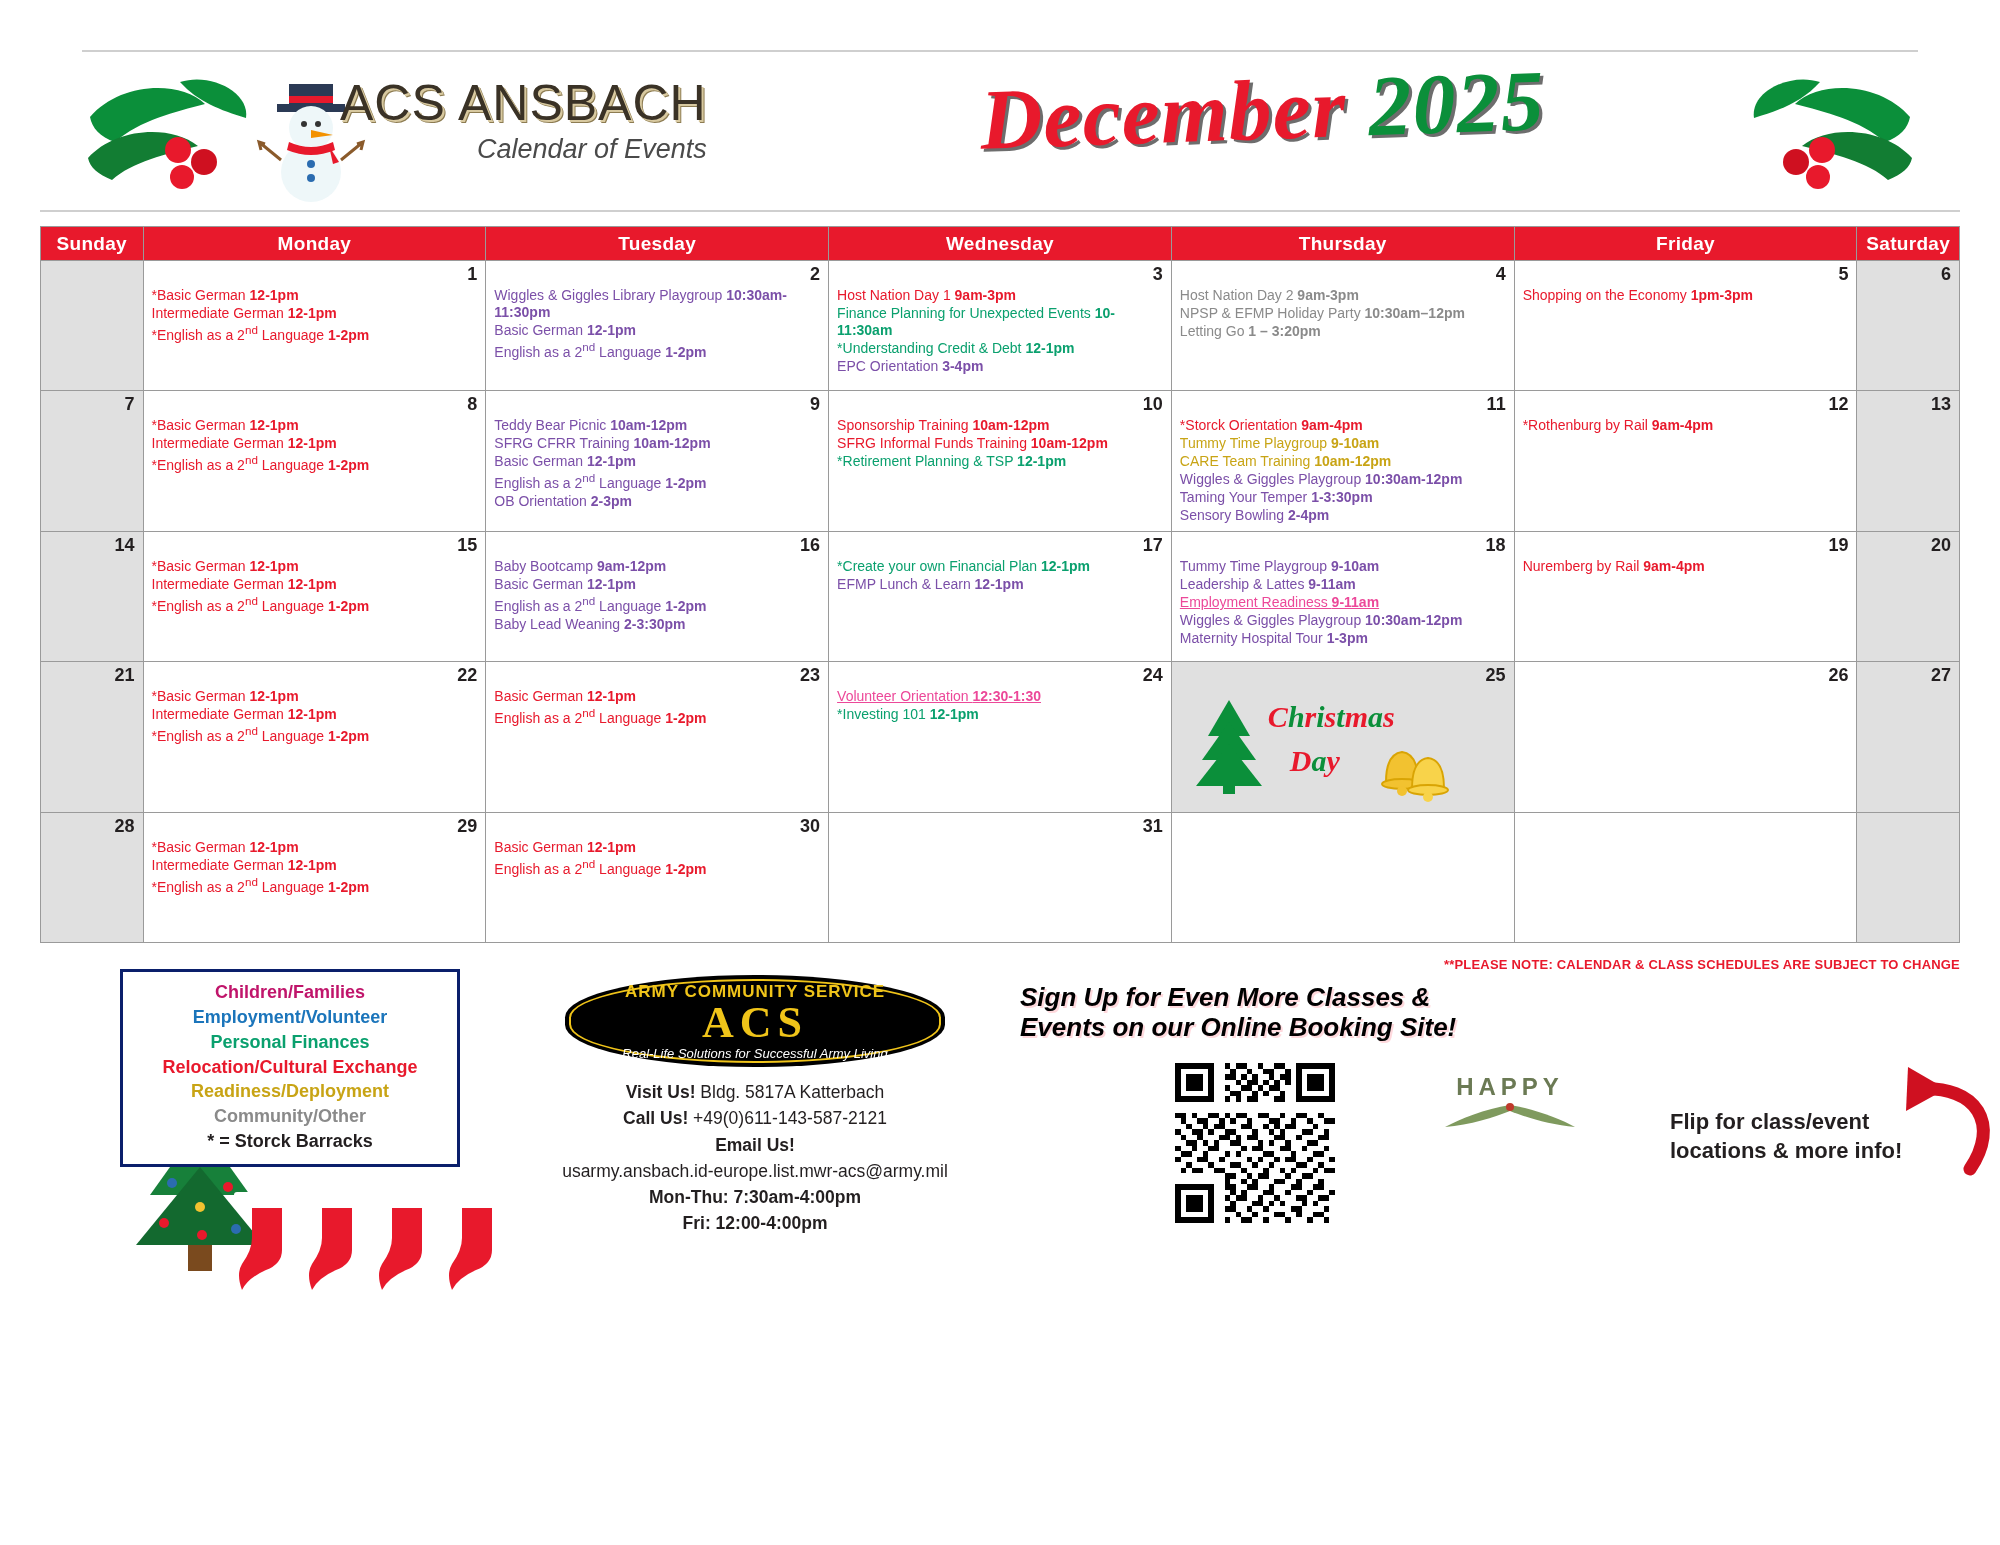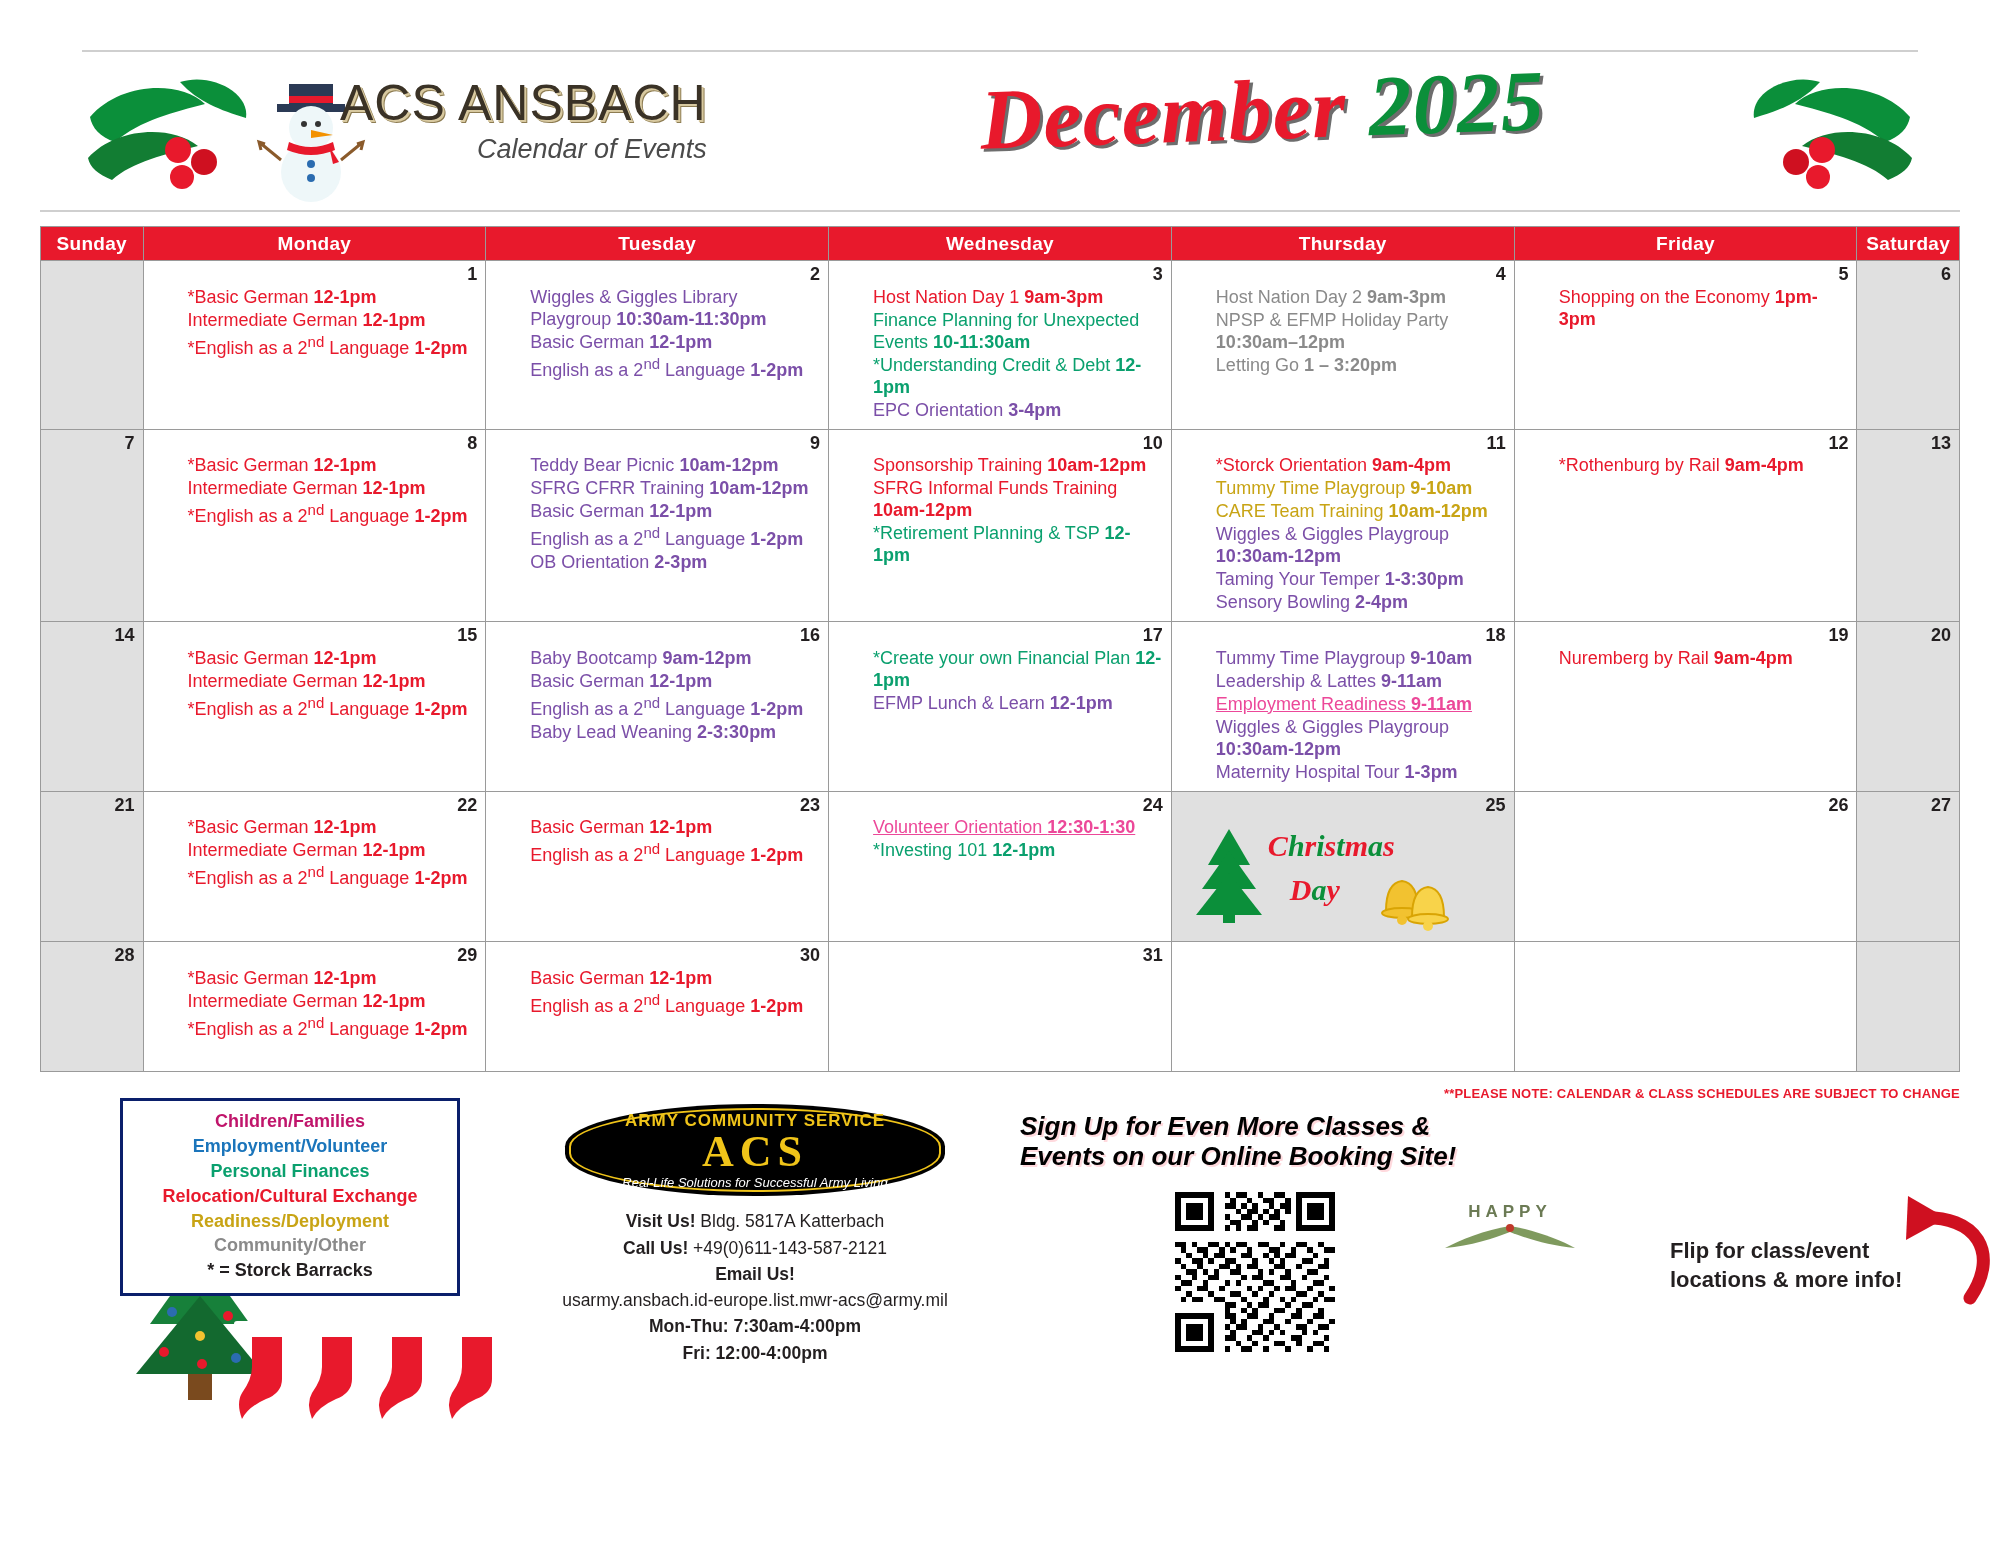--- a/index.html
+++ b/index.html
@@ -48,21 +48,21 @@
   .cal td {
     border:1px solid #9a9a9a; vertical-align:top; padding:4px 8px 6px 8px;
     height:130px;
   }
   .col-sun, .col-sat { width:96px; }
   .col-day { width:321px; }
   .shade { background:#e0e0e0; }
   .white { background:#ffffff; }
   .datenum { text-align:right; font-size:18px; font-weight:bold; color:#231f20; line-height:1.1; }
   .events { margin-top:2px; }
-  .ev { font-size:18px; line-height:1.22; margin-bottom:1px;margin-left:36px; }
+  .ev { font-size:14px; line-height:1.22; margin-bottom:1px; }
   .ev b { font-weight:bold; }     
   .c-emp   { color:#ec4899;text-decoration:underline; }     
   .c-fin   { color:#0aa06e; }     
   .c-rel   { color:#e8192c; }     
   .c-read  { color:#c8a415; }     
   .c-comm  { color:#8a8a8a; }     
   .c-purple{ color:#7b4fa8; }
 
   
   .xmas { position:relative; height:120px; }
@@ -92,21 +92,21 @@
   .acs-badge .bot { position:absolute; bottom:6px; left:0; right:0; font-size:13px; color:#fff; font-style:italic; }
   .contact { margin-top:12px; font-size:17.5px; line-height:1.5; color:#231f20; }
   .contact b { font-weight:bold; }
   .signup {
     position:absolute; left:980px; top:20px; width:500px; text-align:left;
     font-size:26px; font-weight:bold; font-style:italic; color:#000000;
     text-shadow:2px 2px 0 #ffd9dd; line-height:1.15;
   }
   .qr { position:absolute; left:1135px; top:100px; width:160px; height:160px; }
   .holidays { position:absolute; left:1355px; top:110px; width:230px; text-align:center; }
-  .holidays .h1 { font-size:17px; letter-spacing:5px; color:#6b7a54; font-weight:bold; }
+  .holidays .h1 { font-size:24px; letter-spacing:5px; color:#6b7a54; font-weight:bold; }
   .holidays .h2 { font-size:50px; color:#c0392b; font-family:"Liberation Serif", serif; font-style:italic; font-weight:bold; margin-top:-6px; }
   .flip { position:absolute; left:1630px; top:145px; width:260px; font-size:22px; font-weight:bold; color:#231f20; line-height:1.3; }
   .arrow { position:absolute; left:1860px; top:100px; }
   .tree { position:absolute; left:70px; top:120px; }
   .stockings { position:absolute; left:190px; top:225px; }
 </style>
 </head>
 <body>
 
 <div class="page">

